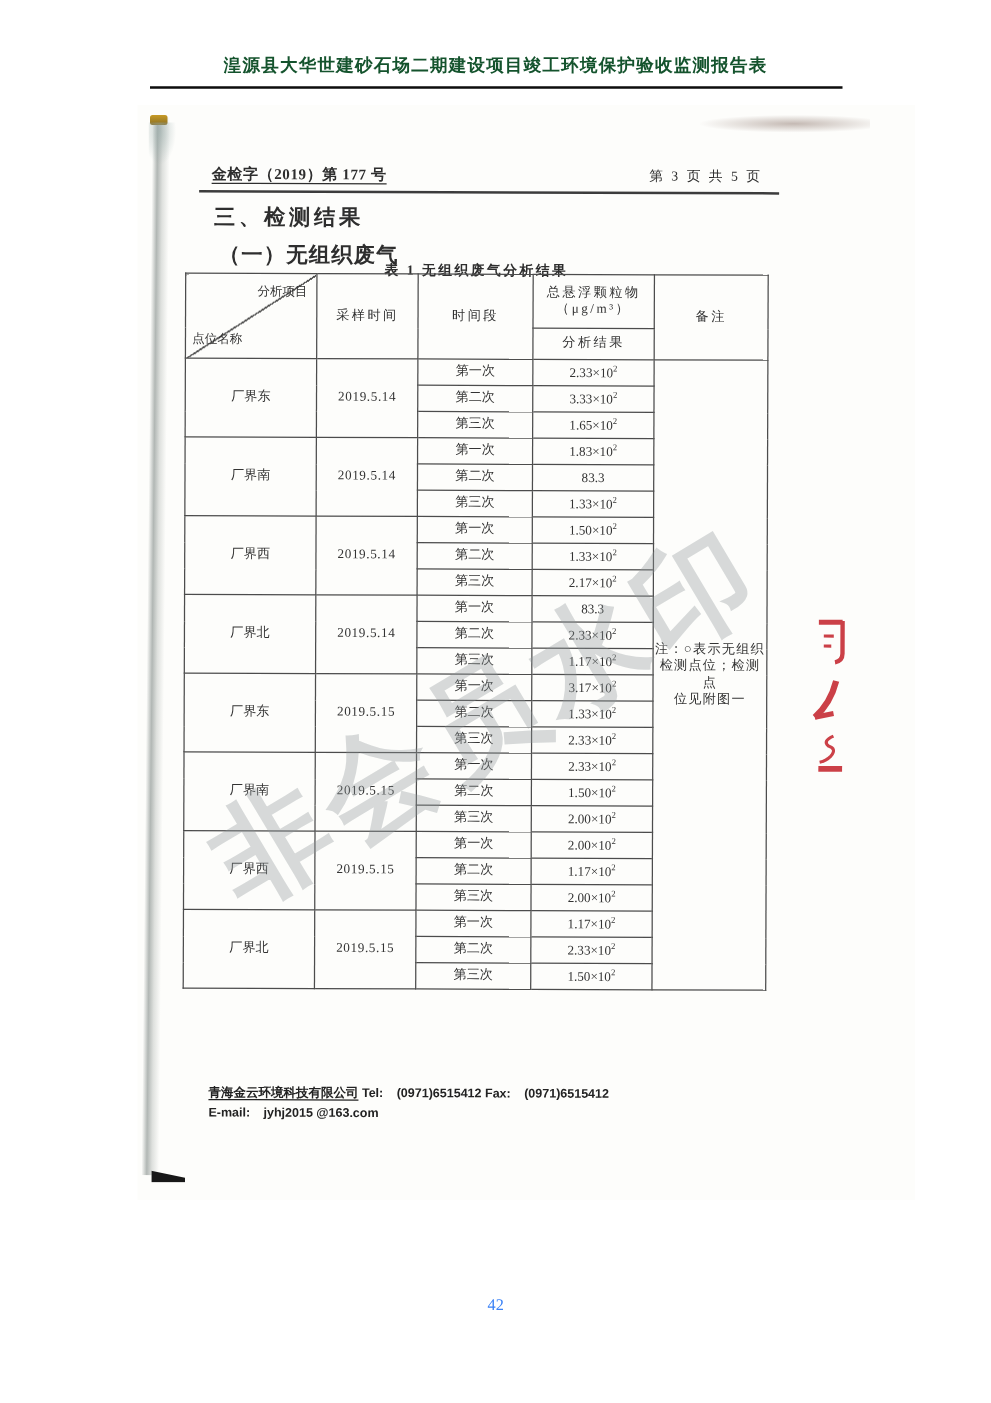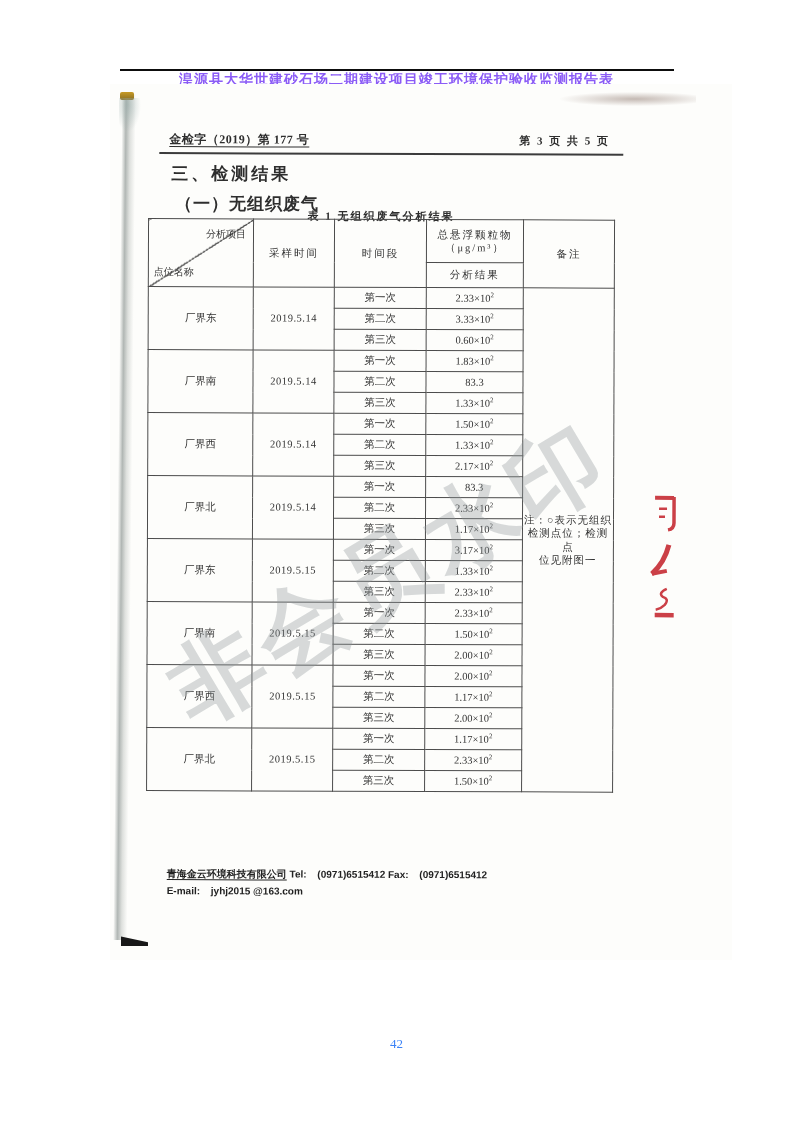--- a/index.html
+++ b/index.html
@@ -1,21 +1,21 @@
 <!DOCTYPE html>
 <html><head>
 <meta charset="utf-8">
 <style>
   html,body{margin:0;padding:0;background:#ffffff;}
   .page{position:relative;width:793px;height:1122px;background:#ffffff;overflow:hidden;
         font-family:"Liberation Serif",serif;color:#1c1c1c;}
 
   
   .doc-title{position:absolute;top:44px;left:0;width:100%;text-align:center;
-             font-size:14px;font-weight:bold;letter-spacing:1px;color:#8b5cf6;margin-top:27px;}
+             font-size:14px;font-weight:bold;letter-spacing:1px;color:#14532d;}
   .title-rule{position:absolute;top:69px;left:120px;width:554px;height:2px;background:#0d0d0d;}
   .page-number{position:absolute;top:1036px;left:0;width:100%;text-align:center;
                font-size:13px;color:#3b82f6;}
 
   
   .scan{position:absolute;left:110px;top:84px;width:622px;height:876px;background:#fdfdfb;}
   .scan-content{position:absolute;inset:0;transform:rotate(0.2deg);color:#2e2e2e;}
 
   
   .edge-left{position:absolute;left:12px;top:10px;width:14px;height:846px;
@@ -27,21 +27,21 @@
   .corner-smudge{position:absolute;left:9px;top:14px;width:22px;height:34px;
                  background:radial-gradient(ellipse at 40% 20%,rgba(150,170,168,0.55),rgba(150,170,168,0) 70%);}
   .edge-top-smudge{position:absolute;left:450px;top:8px;width:136px;height:14px;
                    background:radial-gradient(ellipse at 55% 50%,rgba(140,118,108,0.5),rgba(140,118,108,0) 72%);}
   .corner-wedge{position:absolute;left:11px;top:852px;width:27px;height:10px;background:#181818;
                 clip-path:polygon(0 5%,100% 62%,100% 100%,0 100%);}
 
   
   .doc-number{position:absolute;left:58px;top:48px;font-size:12px;font-weight:bold;
               letter-spacing:.5px;text-decoration:underline;text-underline-offset:3px;}
-  .page-info{position:absolute;left:408px;top:49px;font-size:11px;font-weight:bold;letter-spacing:2px;}
+  .page-info{position:absolute;left:408px;top:49px;font-size:11px;font-weight:normal;letter-spacing:2px;}
   .scan-rule{position:absolute;left:48px;top:69px;width:464px;height:2px;background:#3c3c3c;}
   .section-heading{position:absolute;left:60px;top:79px;font-size:17px;font-weight:bold;letter-spacing:3px;}
   .subsection-heading{position:absolute;left:64px;top:109px;font-size:17px;font-weight:bold;letter-spacing:1px;}
   .table-caption{position:absolute;left:37px;top:125px;width:466px;text-align:center;
                  font-size:11px;font-weight:bold;letter-spacing:2px;}
 
   
   .tbl-wrap{position:absolute;left:37px;top:135px;width:466px;}
   table.result{border-collapse:collapse;table-layout:fixed;width:466px;font-size:10.5px;color:#333;}
   table.result td{border:1px solid #4c4c4c;text-align:center;vertical-align:middle;
@@ -142,21 +142,21 @@
                   <div>检测点位；检测点</div>
                   <div>位见附图一</div>
                 </td>
               </tr>
               <tr>
                 <td class="c-period">第二次</td>
                 <td class="c-value"><span>3.33×10</span><sup>2</sup></td>
               </tr>
               <tr>
                 <td class="c-period">第三次</td>
-                <td class="c-value"><span>0.60×10</span><sup>2</sup></td>
+                <td class="c-value"><span>1.65×10</span><sup>2</sup></td>
               </tr>
               <tr>
                 <td rowspan="3" class="c-site">厂界南</td>
                 <td rowspan="3" class="c-date">2019.5.14</td>
                 <td class="c-period">第一次</td>
                 <td class="c-value"><span>1.83×10</span><sup>2</sup></td>
               </tr>
               <tr>
                 <td class="c-period">第二次</td>
                 <td class="c-value"><span>83.3</span><sup></sup></td>

